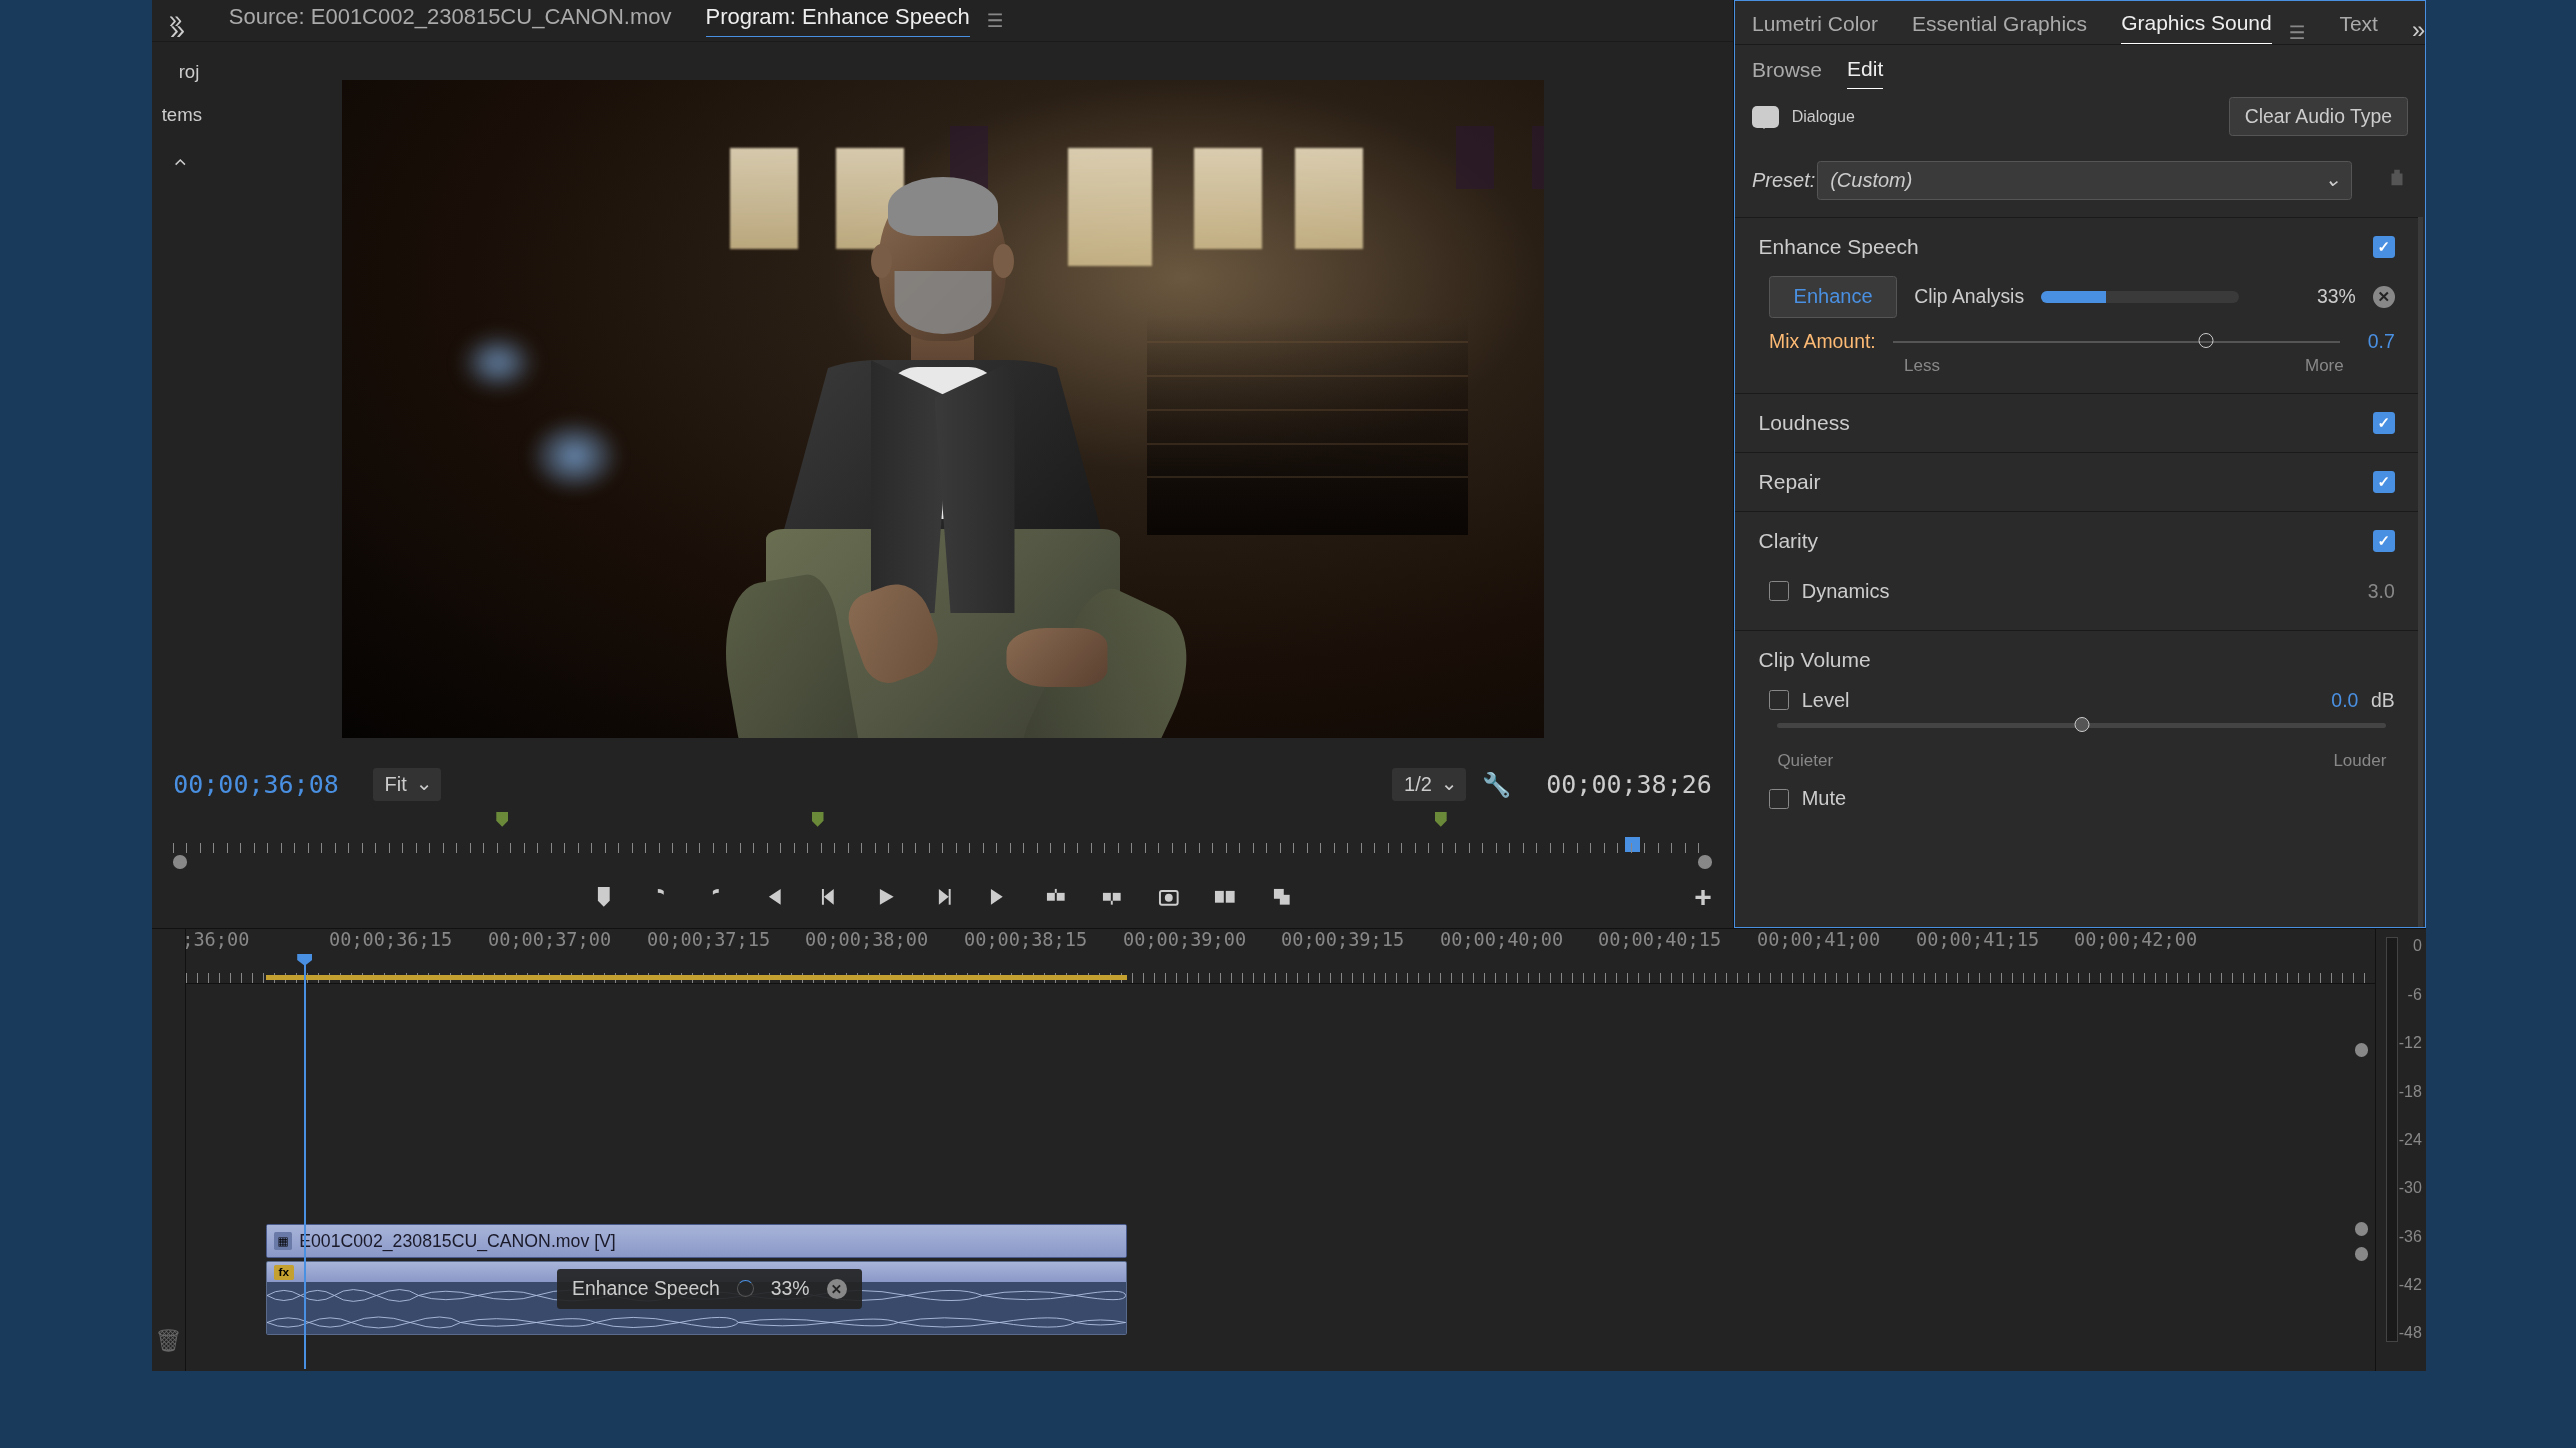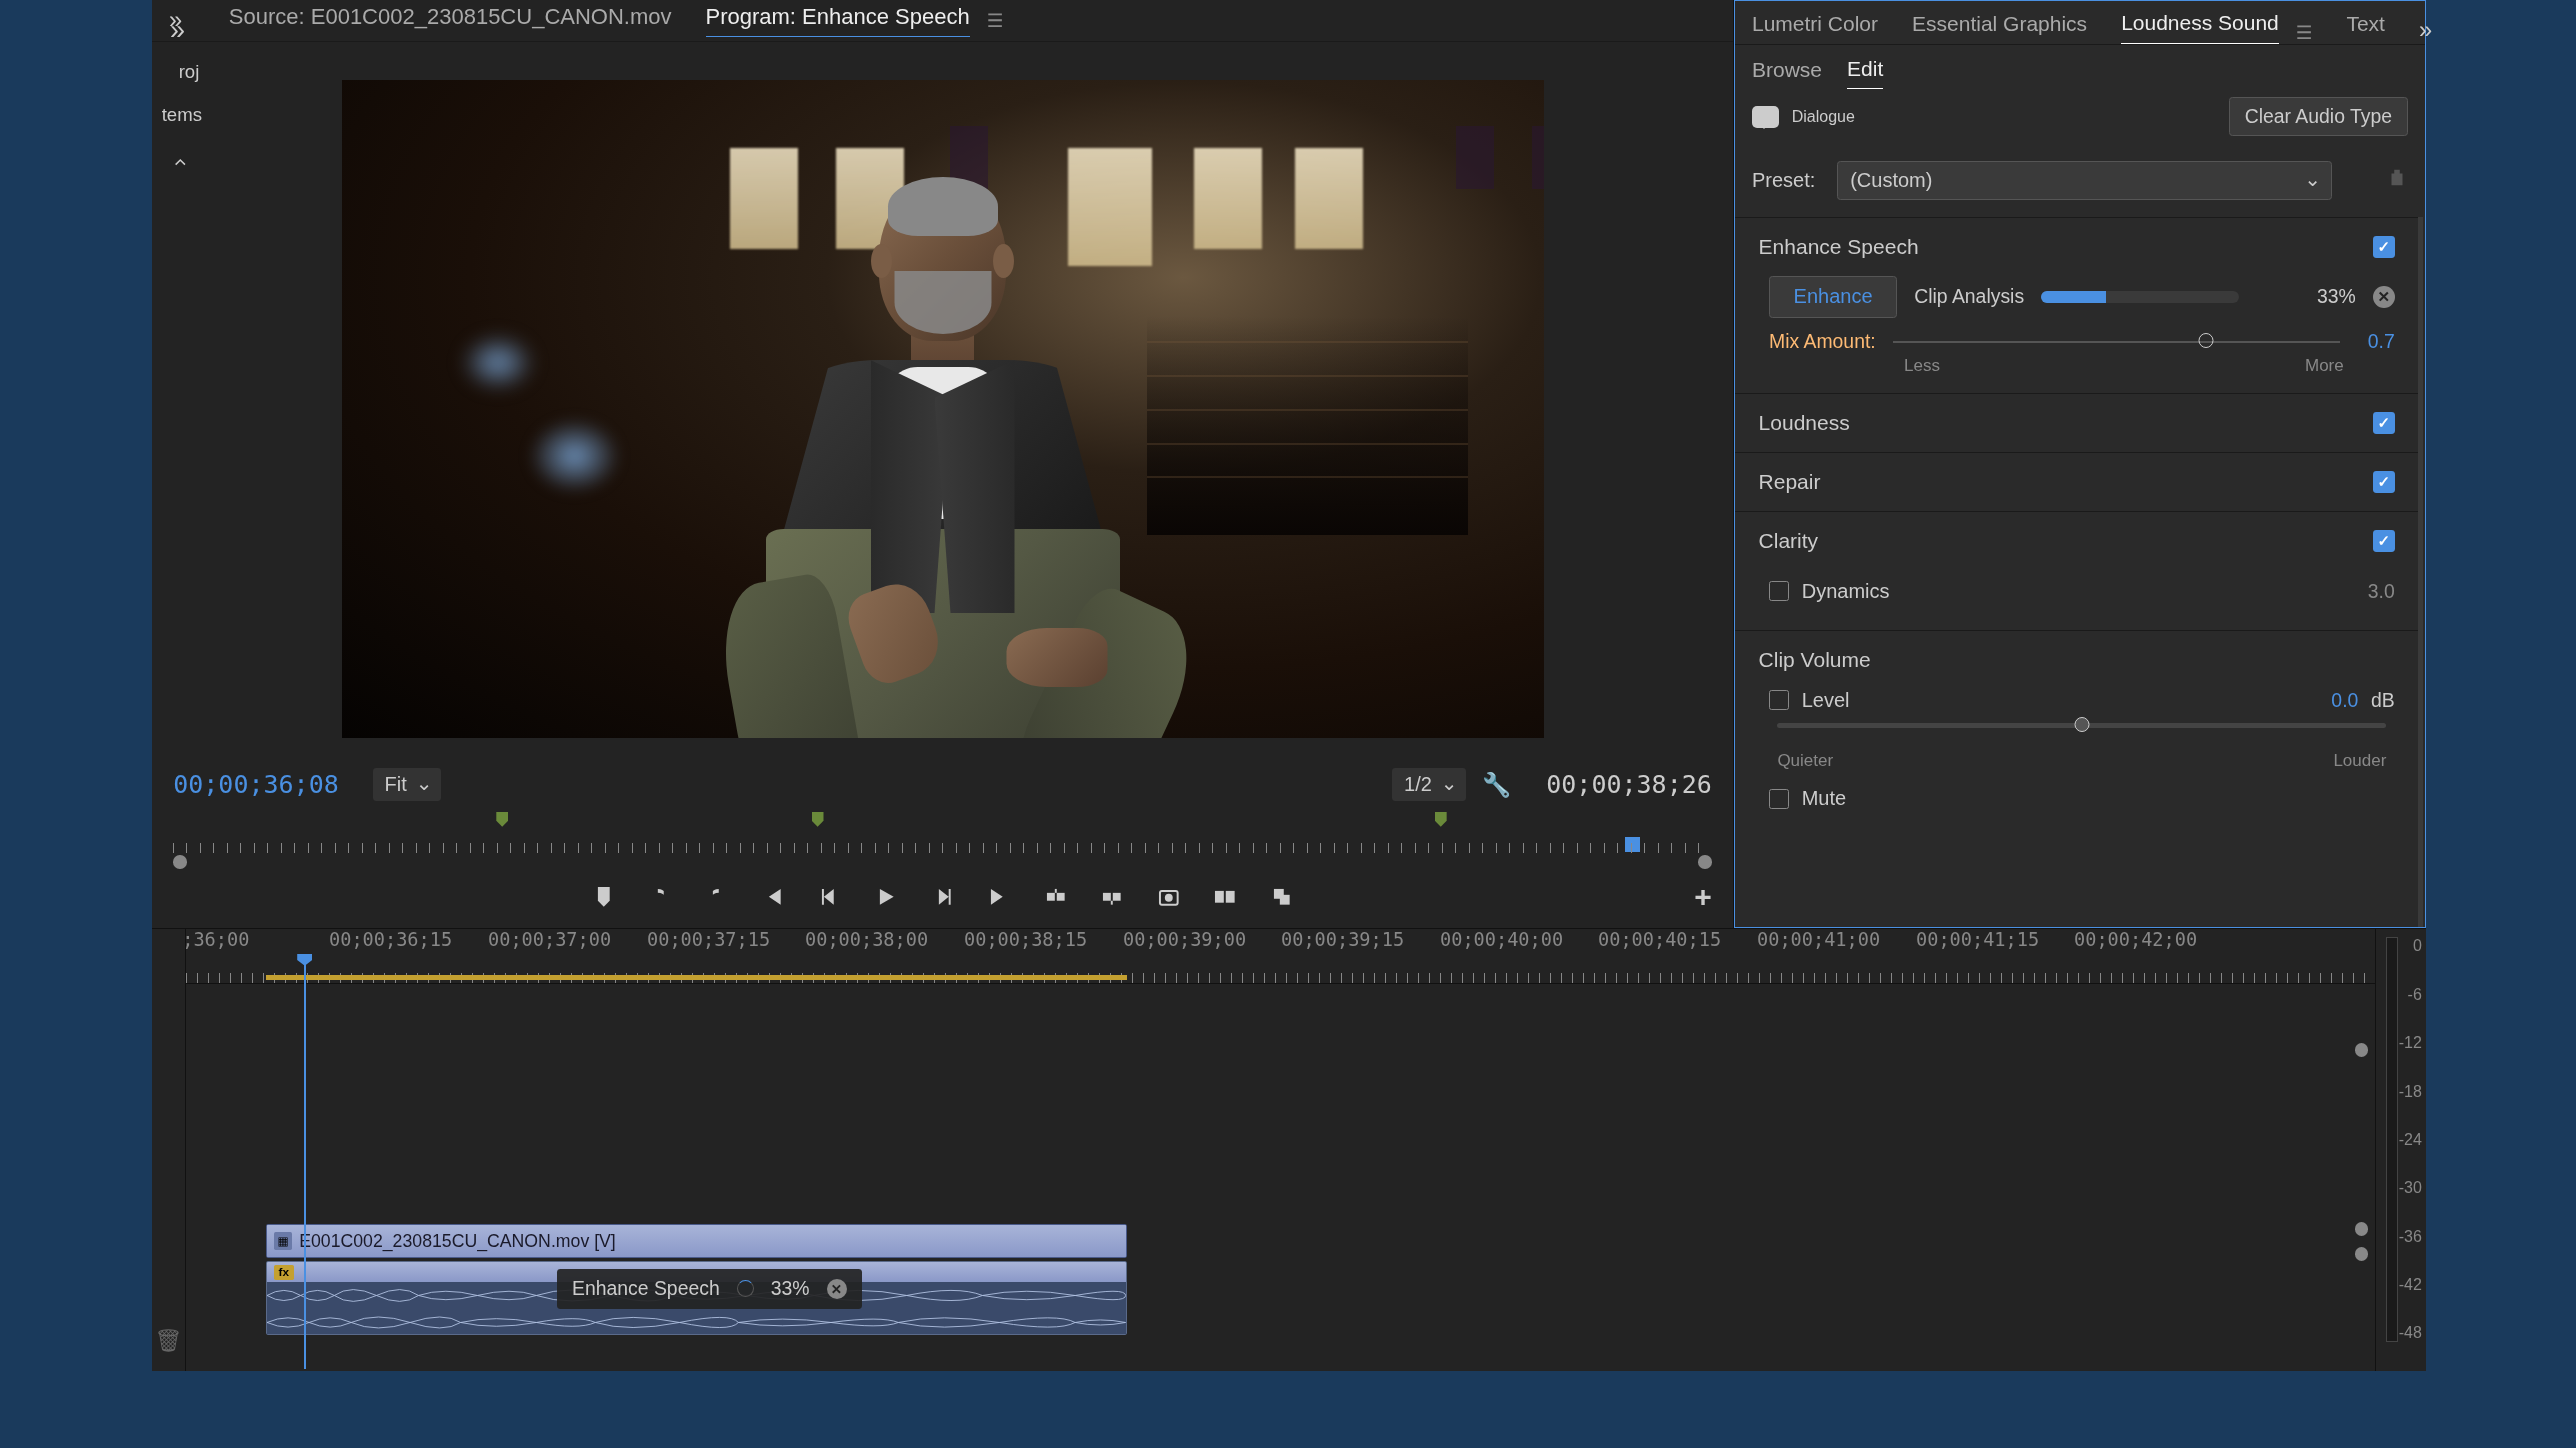--- a/index.html
+++ b/index.html
@@ -68,21 +68,21 @@
   .rp-tab.active { color: #eee; border-bottom: 1.7px solid #fff; }
   .rp-subtabs { height: 44px; display: flex; align-items: flex-end; gap: 25px; padding: 0 17px; }
   .rp-subtab { color: #aaa; font-size: 21px; padding-bottom: 6.8px; cursor: pointer; }
   .rp-subtab.active { color: #eee; border-bottom: 1.7px solid #fff; }
   .rp-filename { color: #ccc; font-size: 20px; padding: 17px 17px 10px 17px; }
   .rp-dialogue-row { display: flex; align-items: center; justify-content: space-between; padding: 8.4px 17px; }
   .rp-dialogue-left { display: flex; align-items: center; gap: 12.7px; color: #ccc; font-size: 16px; text-align: center; }
   .speech-icon { width: 27px; height: 22px; background: #ccc; border-radius: 5px; position: relative; }
   .speech-icon::after { content: ''; position: absolute; bottom: -6.8px; left: 6.8px; border: 5px solid transparent; border-top-color: #ccc; }
   .clear-audio-btn { background: #3a3a3a; border: 0.8px solid #555; color: #ccc; font-size: 19.4px; padding: 6.8px 15px; border-radius: 3.4px; cursor: pointer; }
-  .preset-row { display: flex; align-items: center; gap: 22px; padding: 17px 17px; }
+  .preset-row { display: flex; align-items: center; gap: 2px; padding: 17px 17px; font-style: italic; }
   .preset-label { color: #ccc; font-size: 20px; }
   .preset-dropdown { flex: 1; background: #3a3a3a; border: 0.8px solid #555; color: #ccc; font-size: 20px; padding: 6.8px 11.8px; border-radius: 3.4px; position: relative; }
   .preset-dropdown::after { content: '⌄'; position: absolute; right: 10px; top: 4.2px; }
   .preset-icons { display: flex; gap: 10px; color: #888; font-size: 22px; }
   .dl-icon svg, .trash-icon svg { width: 22px; height: 22px; fill: #aaa; }
   .trash-icon svg { fill: #555; }
 
   .section { border-top: 0.8px solid #1a1a1a; }
   .section-header { display: flex; align-items: center; justify-content: space-between; padding: 17px 23.6px; cursor: pointer; }
   .section-title { color: #ccc; font-size: 21px; }
@@ -297,21 +297,21 @@
             </div>
           <div class="plus-btn">+</div>
         </div>
       </div>
     </div>
 
     <div class="right-panel">
       <div class="rp-tabs">
         <span class="rp-tab">Lumetri Color</span>
         <span class="rp-tab">Essential Graphics</span>
-        <span class="rp-tab active">Loudness Sound</span>
+        <span class="rp-tab active">Graphics Sound</span>
         <span class="burger">☰</span>
         <span class="rp-tab">Text</span>
         <span class="expand-right">»</span>
       </div>
       <div class="rp-subtabs">
         <span class="rp-subtab">Browse</span>
         <span class="rp-subtab active">Edit</span>
       </div>
       <div class="rp-dialogue-row">
         <div class="rp-dialogue-left">

